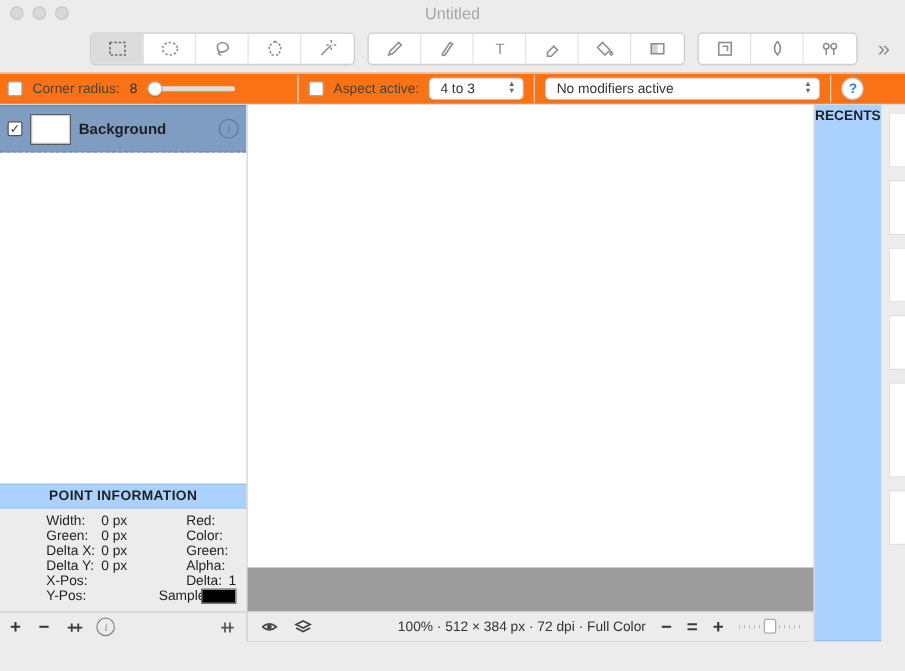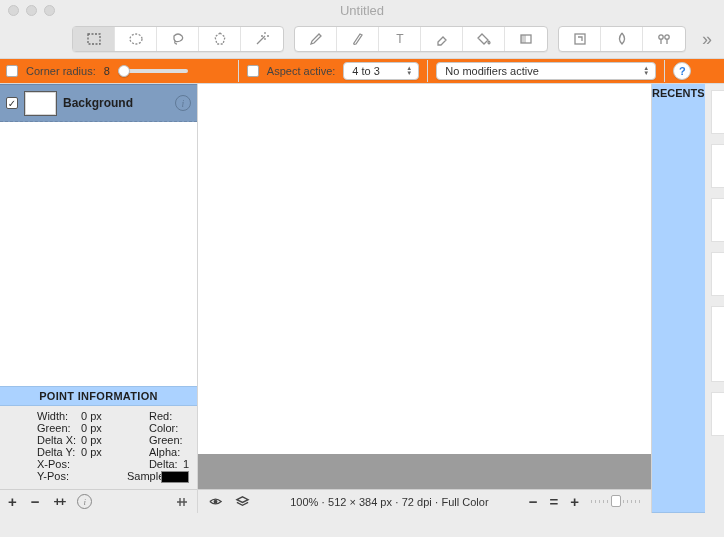--- a/index.html
+++ b/index.html
@@ -64,21 +64,21 @@
 .lfbtn svg { width: 14px; height: 14px; }
 .lfspace { flex: 1; }
 .lfinfo { width: 15px; height: 15px; border: 1.3px solid #888; border-radius: 50%; display: flex; align-items: center; justify-content: center; color: #888; font-size: 9px; font-style: italic; font-family: Georgia, serif; cursor: pointer; }
 
 
 .canvaswrap { flex: 1; display: flex; align-items: flex-start; justify-content: center; padding: 0; }
 .canvas { background: #fff; width: 100%; height: 370px; }
 .canvas-foot { height: 24px; border-top: 1px solid #cfcfcf; background: #ececec; display: flex; align-items: center; padding: 0 10px; gap: 12px; font-size: 11px; color: #333; }
 .cfbtn { font-size: 15px; color: #3a3a3a; cursor: pointer; display: flex; }
 .cfbtn svg { width: 15px; height: 15px; }
-.cfcenter { flex: 1; text-align: center; }
+.cfcenter { flex: 1; text-align: right; }
 .cfslide { width: 50px; height: 3px; background: repeating-linear-gradient(90deg,#bbb 0,#bbb 1px,transparent 1px,transparent 4px); position: relative; }
 .cfslide .th { position: absolute; width: 10px; height: 12px; background: #fff; border: 1px solid #aaa; border-radius: 2px; top: -5px; left: 20px; }
 
 
 .recentshead { background: #abd2ff; text-align: center; font-weight: 700; font-size: 11px; padding: 3px 0; border-bottom: 1px solid #9bc1ea; color: #1f1f1f; }
 .recentsbody { flex: 1; padding: 6px; display: flex; flex-direction: column; gap: 10px; overflow: hidden; }
 .rthumb { width: 58px; height: 44px; background: #fff; border: 1px solid #e0e0e0; cursor: pointer; }
 .rthumb.tall { height: 76px; }
 </style>
 </head>

